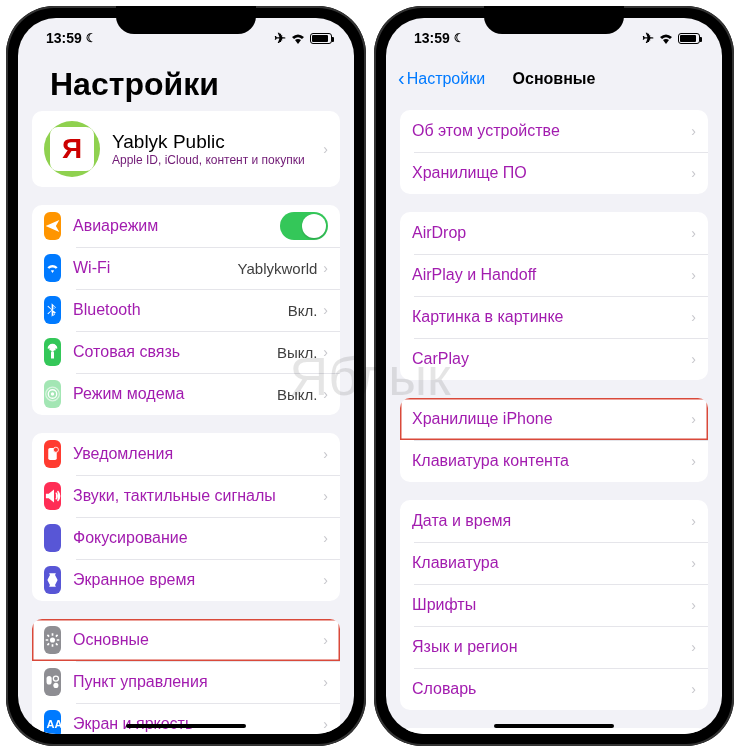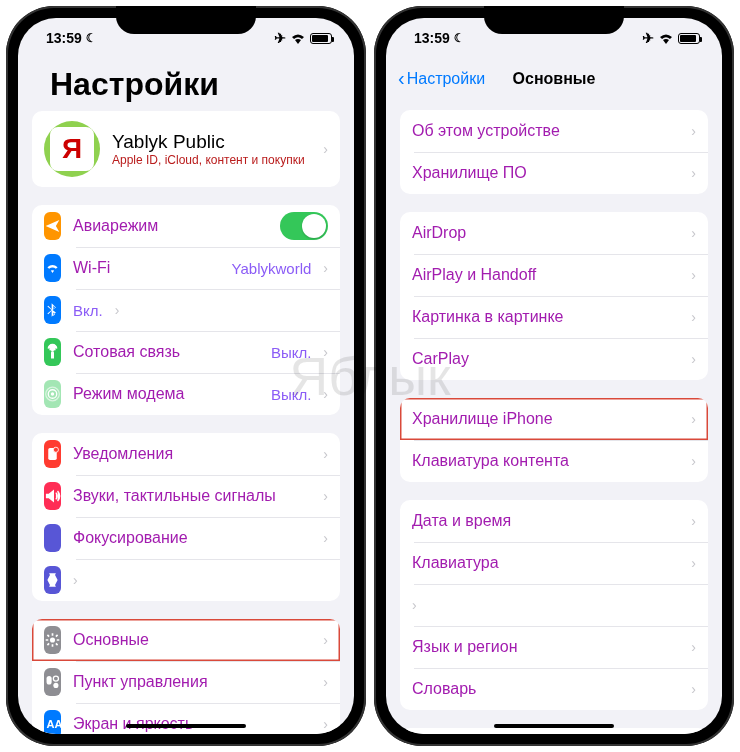--- a/index.html
+++ b/index.html
@@ -114,21 +114,21 @@
   .row.highlight {
     box-shadow: inset 0 0 0 1.5px #d9493a;
   }
   .icon-box {
     width: 17px; height: 28px; border-radius: 6px;
     display: flex; align-items: center; justify-content: center;
     margin-right: 12px; flex-shrink: 0;
     color: #fff; font-size: 16px;
   }
   .row-label { flex: 1; color: #a21caf; white-space: nowrap; overflow: hidden; text-overflow: ellipsis; }
-  .row-value { color: #8b5cf6; font-size: 15px; margin-right: 12px; }
+  .row-value { color: #404040; font-size: 15px; margin-right: 6px; }
   .chevron { color: #c7c7cc; font-size: 14px; }
   .toggle {
     width: 48px; height: 28px; background: #34c759;
     border-radius: 14px; position: relative;
   }
   .toggle::after {
     content: ''; position: absolute; right: 2px; top: 2px;
     width: 24px; height: 24px; background: #fff; border-radius: 50%;
     box-shadow: 0 1px 2px rgba(0,0,0,0.2);
   }
@@ -141,21 +141,21 @@
     background: #8fd14f; display: flex; align-items: center; justify-content: center;
     margin-right: 12px;
   }
   .avatar-inner {
     width: 44px; height: 44px; border-radius: 8px; background: #fff;
     display: flex; align-items: center; justify-content: center;
     color: #cc0000; font-weight: 700; font-size: 28px;
   }
   .profile-text { flex: 1; }
   .profile-name { font-size: 19px; font-weight: 400; }
-  .profile-sub { font-size: 12px; color: #b91c1c; }
+  .profile-sub { font-size: 12px; color: #701a75; }
   .home-indicator {
     position: absolute; bottom: 6px; left: 50%; transform: translateX(-50%);
     width: 120px; height: 4px; background: #000; border-radius: 3px;
   }
   .watermark {
     position: absolute;
     top: 50%; left: 50%;
     transform: translate(-50%, -50%);
     font-size: 54px;
     color: rgba(0,0,0,0.1);
@@ -224,20 +224,21 @@
             <span class="row-label">Wi-Fi</span>
             <span class="row-value">Yablykworld</span>
             <span class="chevron">›</span>
           </div>
           <div class="row">
             <div class="icon-box" style="background:#007aff;">
               <svg width="18" height="18" viewBox="0 0 20 20">
                 <path fill="#fff" d="M9 2v7L5 5 4 6l5 4-5 4 1 1 4-4v7l5-5-4-3 4-3zM11 5l2 2-2 2zM11 13l2 2-2 2z"></path>
               </svg>
             </div>
+            <span class="row-label">Bluetooth</span>
             <span class="row-value">Вкл.</span>
             <span class="chevron">›</span>
           </div>
           <div class="row">
             <div class="icon-box" style="background:#34c759;">
               <svg width="18" height="18" viewBox="0 0 20 20">
                 <path fill="#fff" d="M5 6a5 5 0 0110 0M7 8a3 3 0 016 0M10 10a1 1 0 011 1v6h-2v-6a1 1 0 011-1z" stroke="#fff" stroke-width="1.5"></path>
                 <circle cx="10" cy="8" r="1.5" fill="#fff"></circle>
               </svg>
             </div>
@@ -286,20 +287,21 @@
             </div>
             <span class="row-label">Фокусирование</span>
             <span class="chevron">›</span>
           </div>
           <div class="row">
             <div class="icon-box" style="background:#5856d6;">
               <svg width="18" height="18" viewBox="0 0 20 20">
                 <path fill="#fff" d="M6 2h8l-1 2 3 6-3 6 1 2H6l1-2-3-6 3-6z"></path>
               </svg>
             </div>
+            <span class="row-label">Экранное время</span>
             <span class="chevron">›</span>
           </div>
         </div>
       <div class="group" id="lg3">
           <div class="row highlight">
             <div class="icon-box" style="background:#8e8e93;">
               <svg width="18" height="18" viewBox="0 0 20 20">
                 <circle cx="10" cy="10" r="3" fill="#fff"></circle>
                 <path stroke="#fff" stroke-width="2" d="M10 2v3M10 15v3M2 10h3M15 10h3M4 4l2 2M14 14l2 2M16 4l-2 2M6 14l-2 2"></path>
               </svg>
@@ -403,20 +405,21 @@
       <div class="group" id="rg4">
           <div class="row plain">
             <span class="row-label">Дата и время</span>
             <span class="chevron">›</span>
           </div>
           <div class="row plain">
             <span class="row-label">Клавиатура</span>
             <span class="chevron">›</span>
           </div>
           <div class="row plain">
+            <span class="row-label">Шрифты</span>
             <span class="chevron">›</span>
           </div>
           <div class="row plain">
             <span class="row-label">Язык и регион</span>
             <span class="chevron">›</span>
           </div>
           <div class="row plain">
             <span class="row-label">Словарь</span>
             <span class="chevron">›</span>
           </div>

